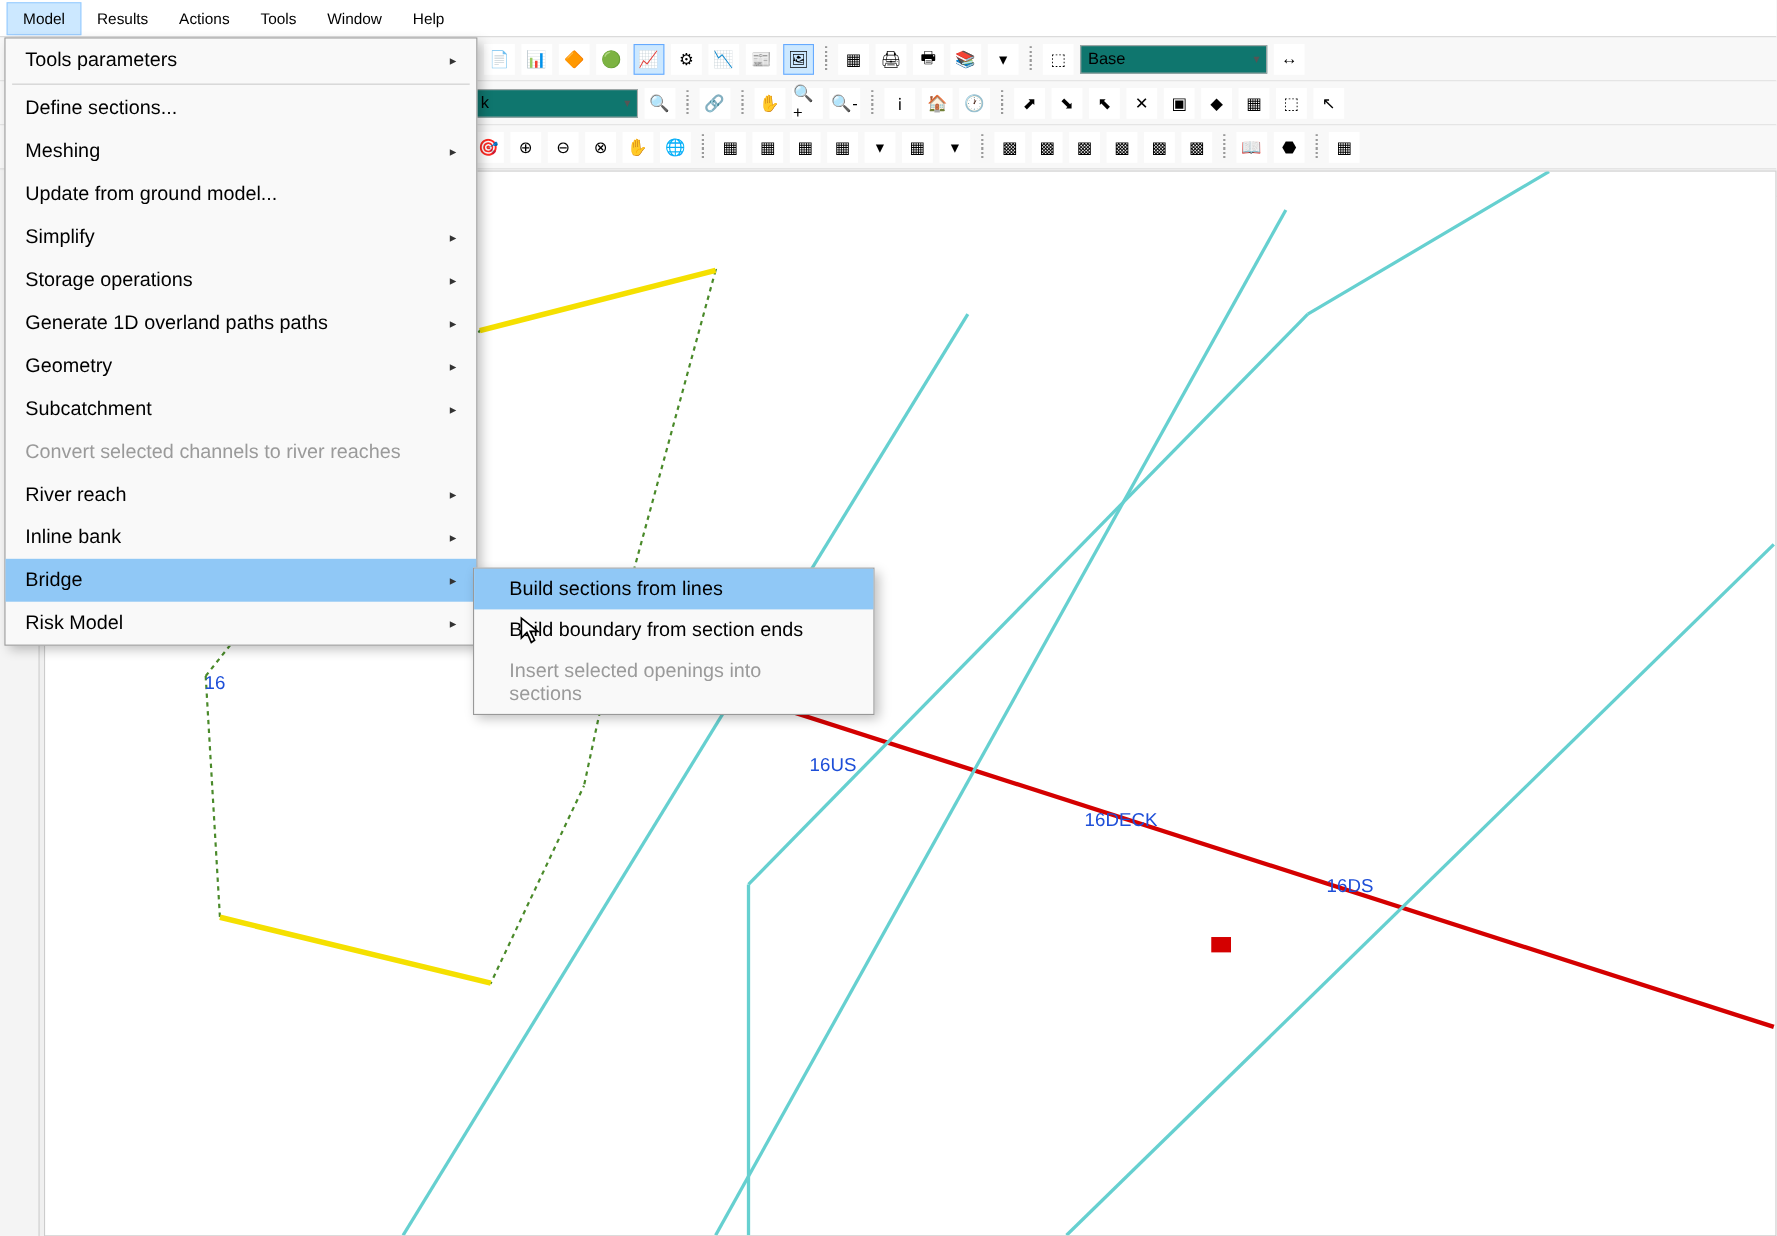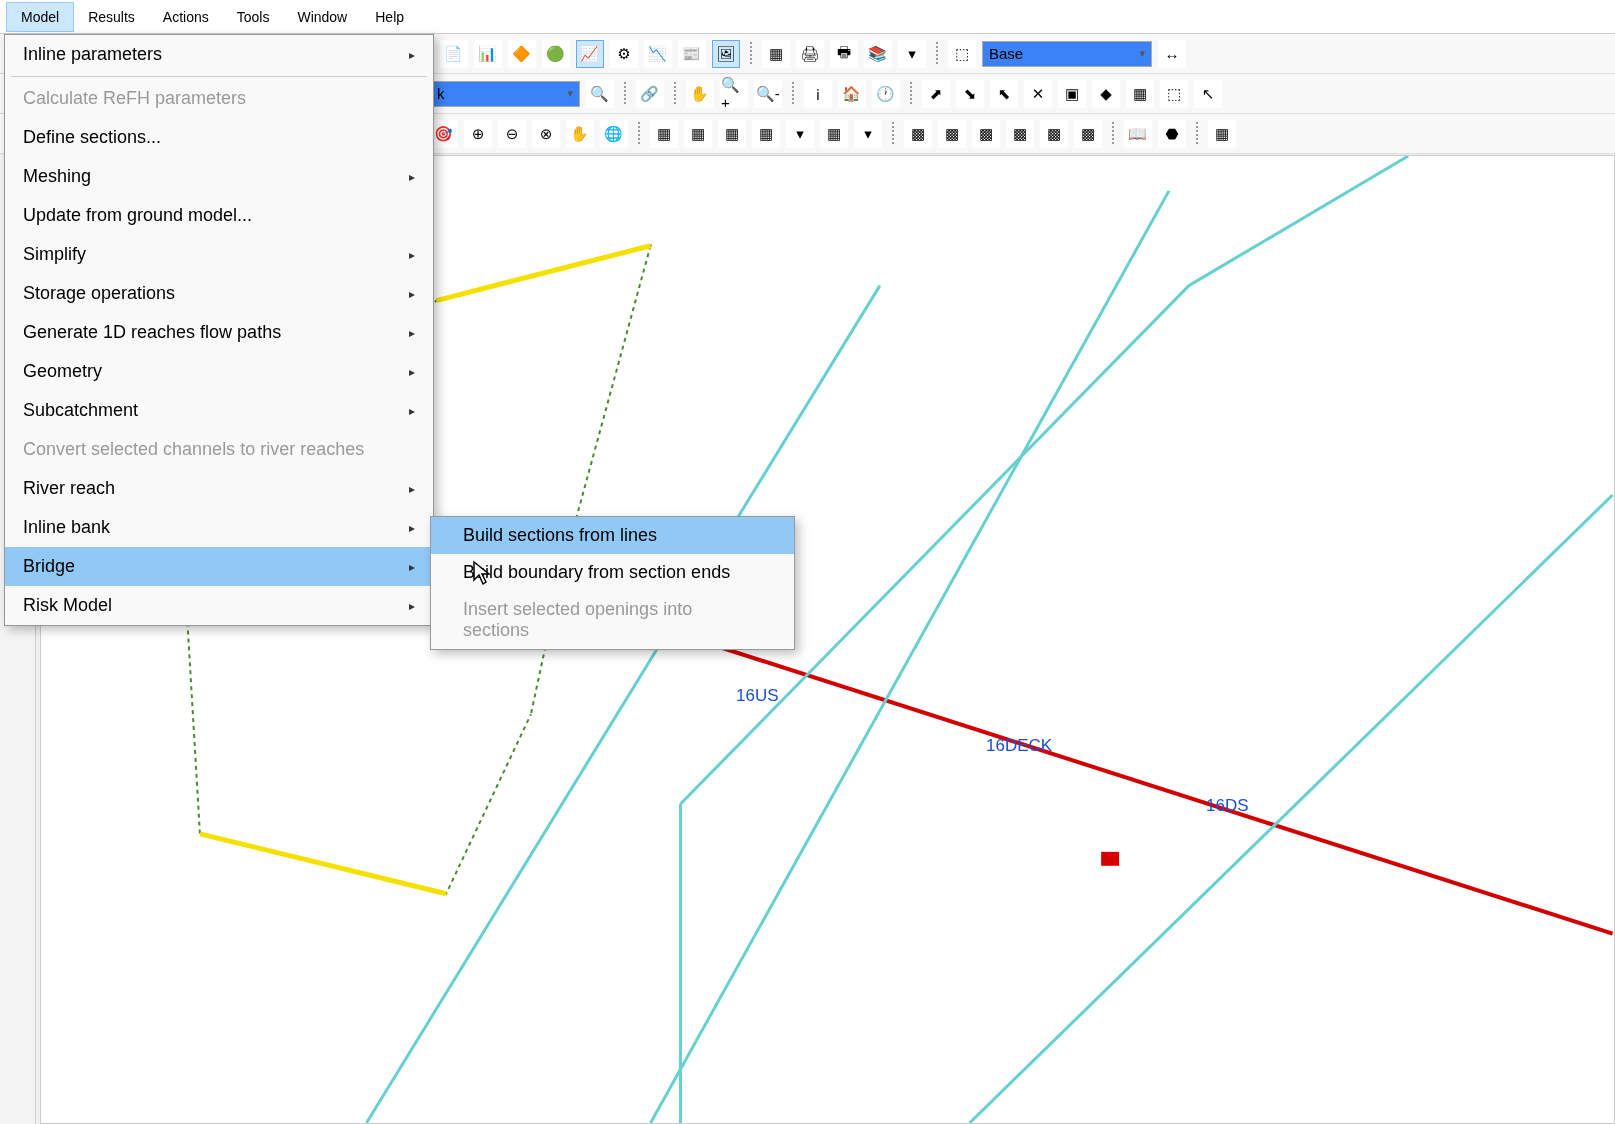--- a/index.html
+++ b/index.html
@@ -53,21 +53,21 @@
     .tb-btn.active { background: #cce8ff; border: 1px solid #66aaff; }
     .tb-sep {
       width: 2px;
       height: 24px;
       background: repeating-linear-gradient(#999 0 2px, transparent 2px 4px);
       margin: 0 4px;
     }
     .tb-combo {
       height: 26px;
       border: 1px solid #aaa;
-      background: #3b82f6;
+      background: #0f766e;
       padding: 0 20px 0 6px;
       position: relative;
       font-size: 15px;
       display: inline-flex;
       align-items: center;
       min-width: 150px;
     }
     .tb-combo::after {
       content: "▾";
       position: absolute;
@@ -275,47 +275,44 @@
     <polyline points="158,680 405,740" fill="none" stroke="#f5e000" stroke-width="5"></polyline>
   </svg>
   <div class="map-label" style="left:145px; top:455px;">16</div>
   <div class="map-label" style="left:695px; top:530px;">16US</div>
   <div class="map-label" style="left:945px; top:580px;">16DECK</div>
   <div class="map-label" style="left:1165px; top:640px;">16DS</div>
 </div>
 
 <div class="dropdown-menu">
   <div class="menu-item">
-    <span>Inline parameters</span>
+    <span>Tools parameters</span>
       <span class="arrow">▸</span>
   </div>
   <div class="menu-sep"></div>
-  <div class="menu-item disabled">
-    <span>Calculate ReFH parameters</span>
-  </div>
   <div class="menu-item">
     <span>Define sections...</span>
   </div>
   <div class="menu-item">
     <span>Meshing</span>
       <span class="arrow">▸</span>
   </div>
   <div class="menu-item">
     <span>Update from ground model...</span>
   </div>
   <div class="menu-item">
     <span>Simplify</span>
       <span class="arrow">▸</span>
   </div>
   <div class="menu-item">
     <span>Storage operations</span>
       <span class="arrow">▸</span>
   </div>
   <div class="menu-item">
-    <span>Generate 1D reaches flow paths</span>
+    <span>Generate 1D overland paths paths</span>
       <span class="arrow">▸</span>
   </div>
   <div class="menu-item">
     <span>Geometry</span>
       <span class="arrow">▸</span>
   </div>
   <div class="menu-item">
     <span>Subcatchment</span>
       <span class="arrow">▸</span>
   </div>

